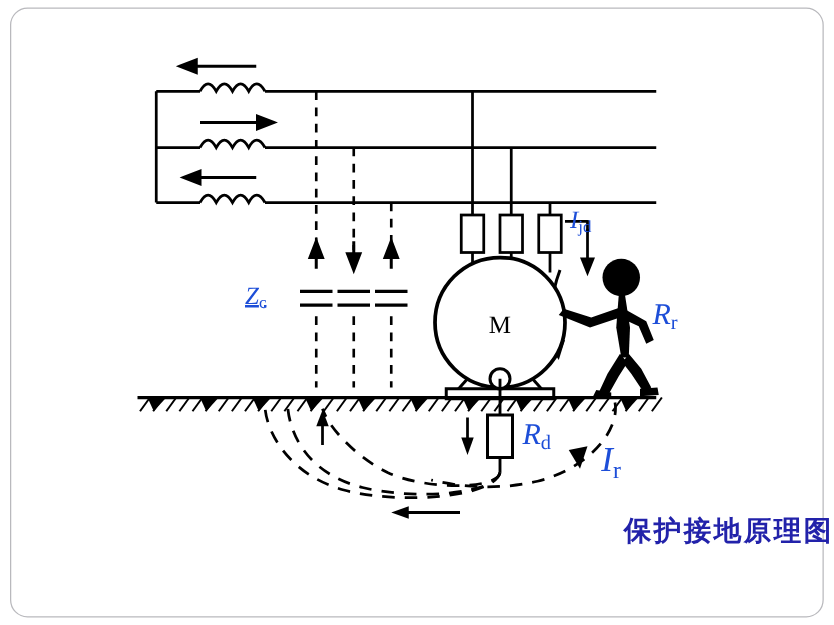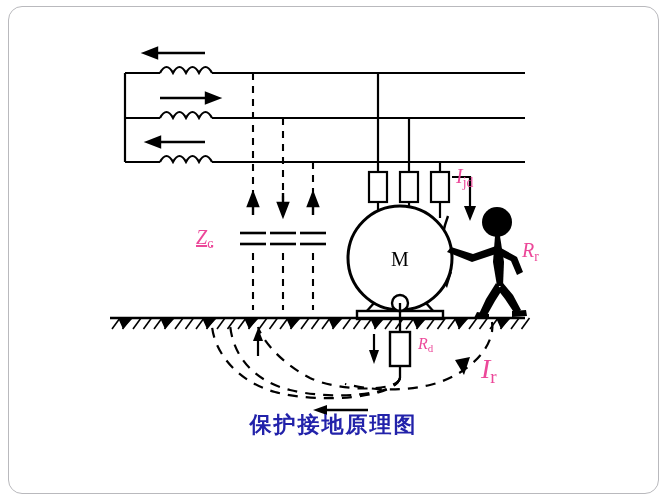--- a/index.html
+++ b/index.html
@@ -4,24 +4,24 @@
 <style>
   html,body{margin:0;padding:0;background:#ffffff;}
   body{width:667px;height:500px;overflow:hidden;
        font-family:"Liberation Sans",sans-serif;}
   #frame{position:absolute;left:8px;top:6px;width:651px;height:488px;
          border:1px solid #b9b9bd;border-radius:14px;background:#fff;
          box-sizing:border-box;overflow:hidden;}
   #stage{position:absolute;left:0;top:0;width:667px;height:500px;}
   svg{position:absolute;left:0;top:0;}
   .lbl{position:absolute;font-family:"Liberation Serif",serif;
-       font-style:italic;color:#ec4899;white-space:nowrap;line-height:1;}
+       font-style:italic;color:#1d4ed8;white-space:nowrap;line-height:1;}
   .lbl .sub{font-size:0.68em;font-style:normal;vertical-align:-0.28em;
             font-family:"Liberation Serif",serif;}
-  #title{position:absolute;left:0;top:410px;width:667px;text-align:center;
+  #title{position:absolute;left:0;top:410px;width:667px;text-align:right;
          font-family:"DejaVu Sans",sans-serif;font-size:22px;font-weight:bold;
          color:#2222aa;letter-spacing:2px;}
 </style>
 </head>
 <body>
 
 <div id="frame"></div>
 <div id="stage">
 
 <svg width="667" height="500" viewBox="0 0 667 500">
@@ -214,25 +214,25 @@
 </svg>
 
 <div class="lbl" style="left:196px;top:227px;font-size:20px;text-decoration:underline;">
   <span>Z</span><span class="sub">c</span>
 </div>
 
 <div class="lbl" style="left:456px;top:166px;font-size:20px;">
   <span>I</span><span class="sub">jd</span>
 </div>
 
-<div class="lbl" style="left:522px;top:240px;font-size:20px;">
+<div class="lbl" style="left:522px;top:240px;font-size:24px;">
   <span>R</span><span class="sub">r</span>
 </div>
 
-<div class="lbl" style="left:418px;top:336px;font-size:16px;">
+<div class="lbl" style="left:418px;top:336px;font-size:24px;">
   <span>R</span><span class="sub">d</span>
 </div>
 
 <div class="lbl" style="left:481px;top:355px;font-size:28px;">
   <span>I</span><span class="sub">r</span>
 </div>
 
 <div id="title">保护接地原理图</div>
 
 </div>

